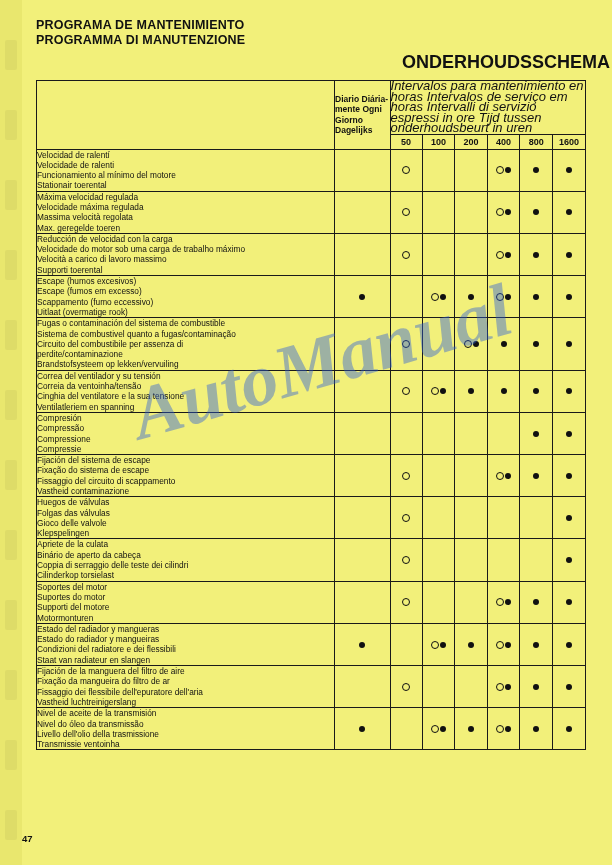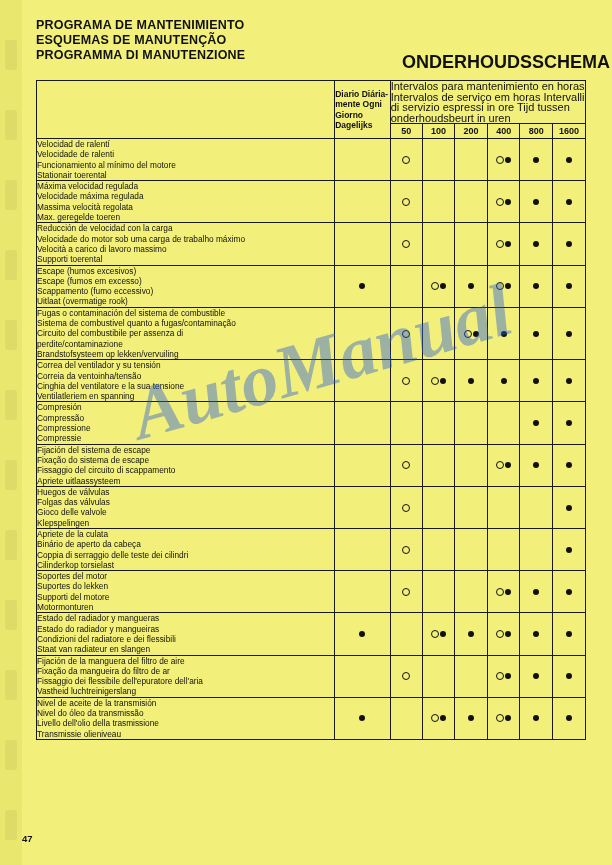--- a/index.html
+++ b/index.html
@@ -45,22 +45,22 @@
     border:1px solid #1a1a1a;
     vertical-align:middle;
     padding:0;
   }
   .hdr-daily{
     width:56px;
     font-size:8.5px;font-weight:bold;line-height:10.5px;
     text-align:left;padding:3px 4px;vertical-align:top;
   }
   .hdr-int{
-    font-size:11px;line-height:10.5px;
-    text-align:left;padding:3px 5px;vertical-align:top;
+    font-size:13px;line-height:10.5px;
+    text-align:left;padding:3px 5px;vertical-align:top;font-style:italic;
   }
   .hdr-num{
     font-size:9px;font-weight:bold;text-align:center;height:14px;
   }
   .col-h{width:33px;}
   .taskcell{
     font-size:8.3px;line-height:10.3px;
     padding:4px 5px 4px 5px;
     text-align:left;
     margin-left:47px;
@@ -110,21 +110,20 @@
     <div class="hole" style="top: 600px;"></div>
     <div class="hole" style="top: 670px;"></div>
     <div class="hole" style="top: 740px;"></div>
     <div class="hole" style="top: 810px;"></div>
   </div>
 
 <div class="page">
 
   <div class="titleblock">
     <div>PROGRAMA DE MANTENIMIENTO</div>
-    <div>ESQUEMAS DE MANUTENÇÃO</div>
     <div>PROGRAMMA DI MANUTENZIONE</div>
   </div>
   <div class="rightTitle">ONDERHOUDSSCHEMA</div>
 
   <table class="sched">
     <thead>
       <tr>
         <td rowspan="2" style="border:1px solid #1a1a1a;background:transparent;width:305px;"></td>
         <td rowspan="2" class="hdr-daily">
           <span class="ln">Diario</span>
@@ -256,21 +255,21 @@
           <td class="mark"></td>
           <td class="mark"></td>
           <td class="mark"><span class="dot"></span></td>
           <td class="mark"><span class="dot"></span></td>
         </tr>
         <tr>
           <td class="taskcell">
             <span class="ln">Fijación del sistema de escape</span>
             <span class="ln">Fixação do sistema de escape</span>
             <span class="ln">Fissaggio del circuito di scappamento</span>
-            <span class="ln">Apriete uitlaassysteem</span>
+            <span class="ln">Vastheid contaminazione</span>
           </td>
           <td class="mark"></td>
           <td class="mark"><span class="circ"></span></td>
           <td class="mark"></td>
           <td class="mark"></td>
           <td class="mark both"><span class="circ"></span><span class="dot"></span></td>
           <td class="mark"><span class="dot"></span></td>
           <td class="mark"><span class="dot"></span></td>
         </tr>
         <tr>
@@ -299,21 +298,21 @@
           <td class="mark"><span class="circ"></span></td>
           <td class="mark"></td>
           <td class="mark"></td>
           <td class="mark"></td>
           <td class="mark"></td>
           <td class="mark"><span class="dot"></span></td>
         </tr>
         <tr>
           <td class="taskcell">
             <span class="ln">Soportes del motor</span>
-            <span class="ln">Suportes do lekken</span>
+            <span class="ln">Suportes do motor</span>
             <span class="ln">Supporti del motore</span>
             <span class="ln">Motormonturen</span>
           </td>
           <td class="mark"></td>
           <td class="mark"><span class="circ"></span></td>
           <td class="mark"></td>
           <td class="mark"></td>
           <td class="mark both"><span class="circ"></span><span class="dot"></span></td>
           <td class="mark"><span class="dot"></span></td>
           <td class="mark"><span class="dot"></span></td>
@@ -346,21 +345,21 @@
           <td class="mark"></td>
           <td class="mark both"><span class="circ"></span><span class="dot"></span></td>
           <td class="mark"><span class="dot"></span></td>
           <td class="mark"><span class="dot"></span></td>
         </tr>
         <tr>
           <td class="taskcell">
             <span class="ln">Nivel de aceite de la transmisión</span>
             <span class="ln">Nivel do óleo da transmissão</span>
             <span class="ln">Livello dell'olio della trasmissione</span>
-            <span class="ln">Transmissie olieniveau</span>
+            <span class="ln">Transmissie ventoinha</span>
           </td>
           <td class="mark"><span class="dot"></span></td>
           <td class="mark"></td>
           <td class="mark both"><span class="circ"></span><span class="dot"></span></td>
           <td class="mark"><span class="dot"></span></td>
           <td class="mark both"><span class="circ"></span><span class="dot"></span></td>
           <td class="mark"><span class="dot"></span></td>
           <td class="mark"><span class="dot"></span></td>
         </tr>
       </tbody>

